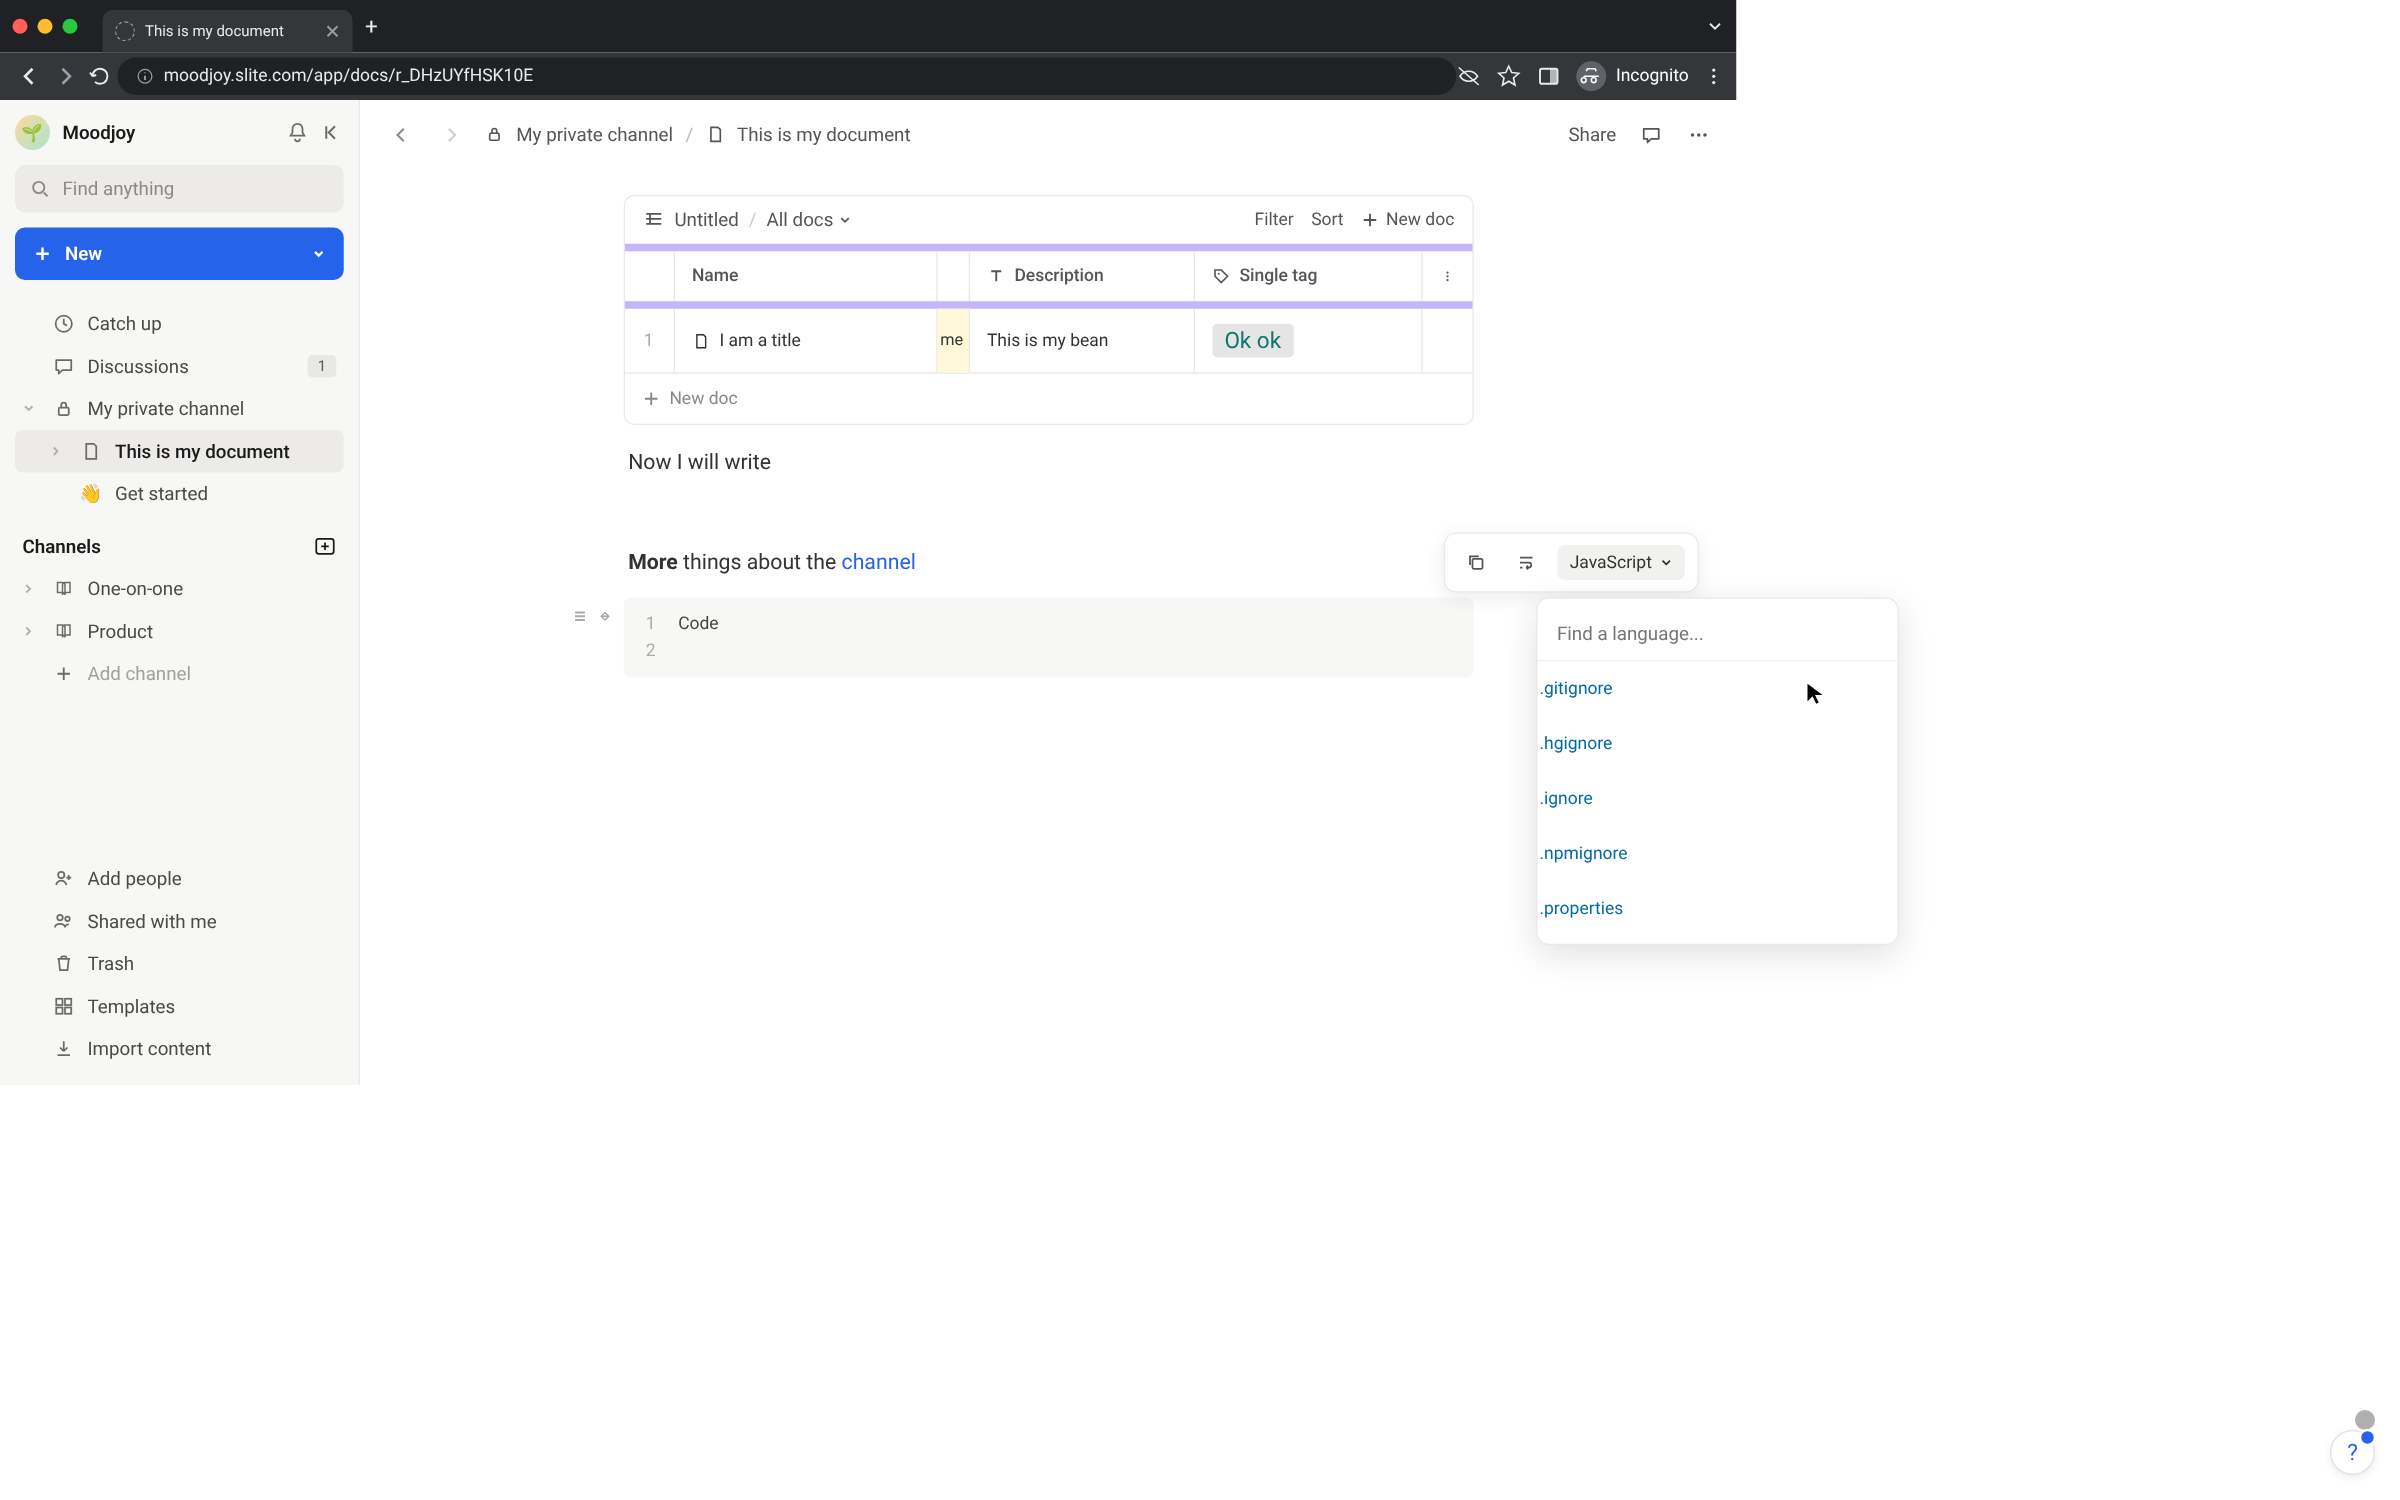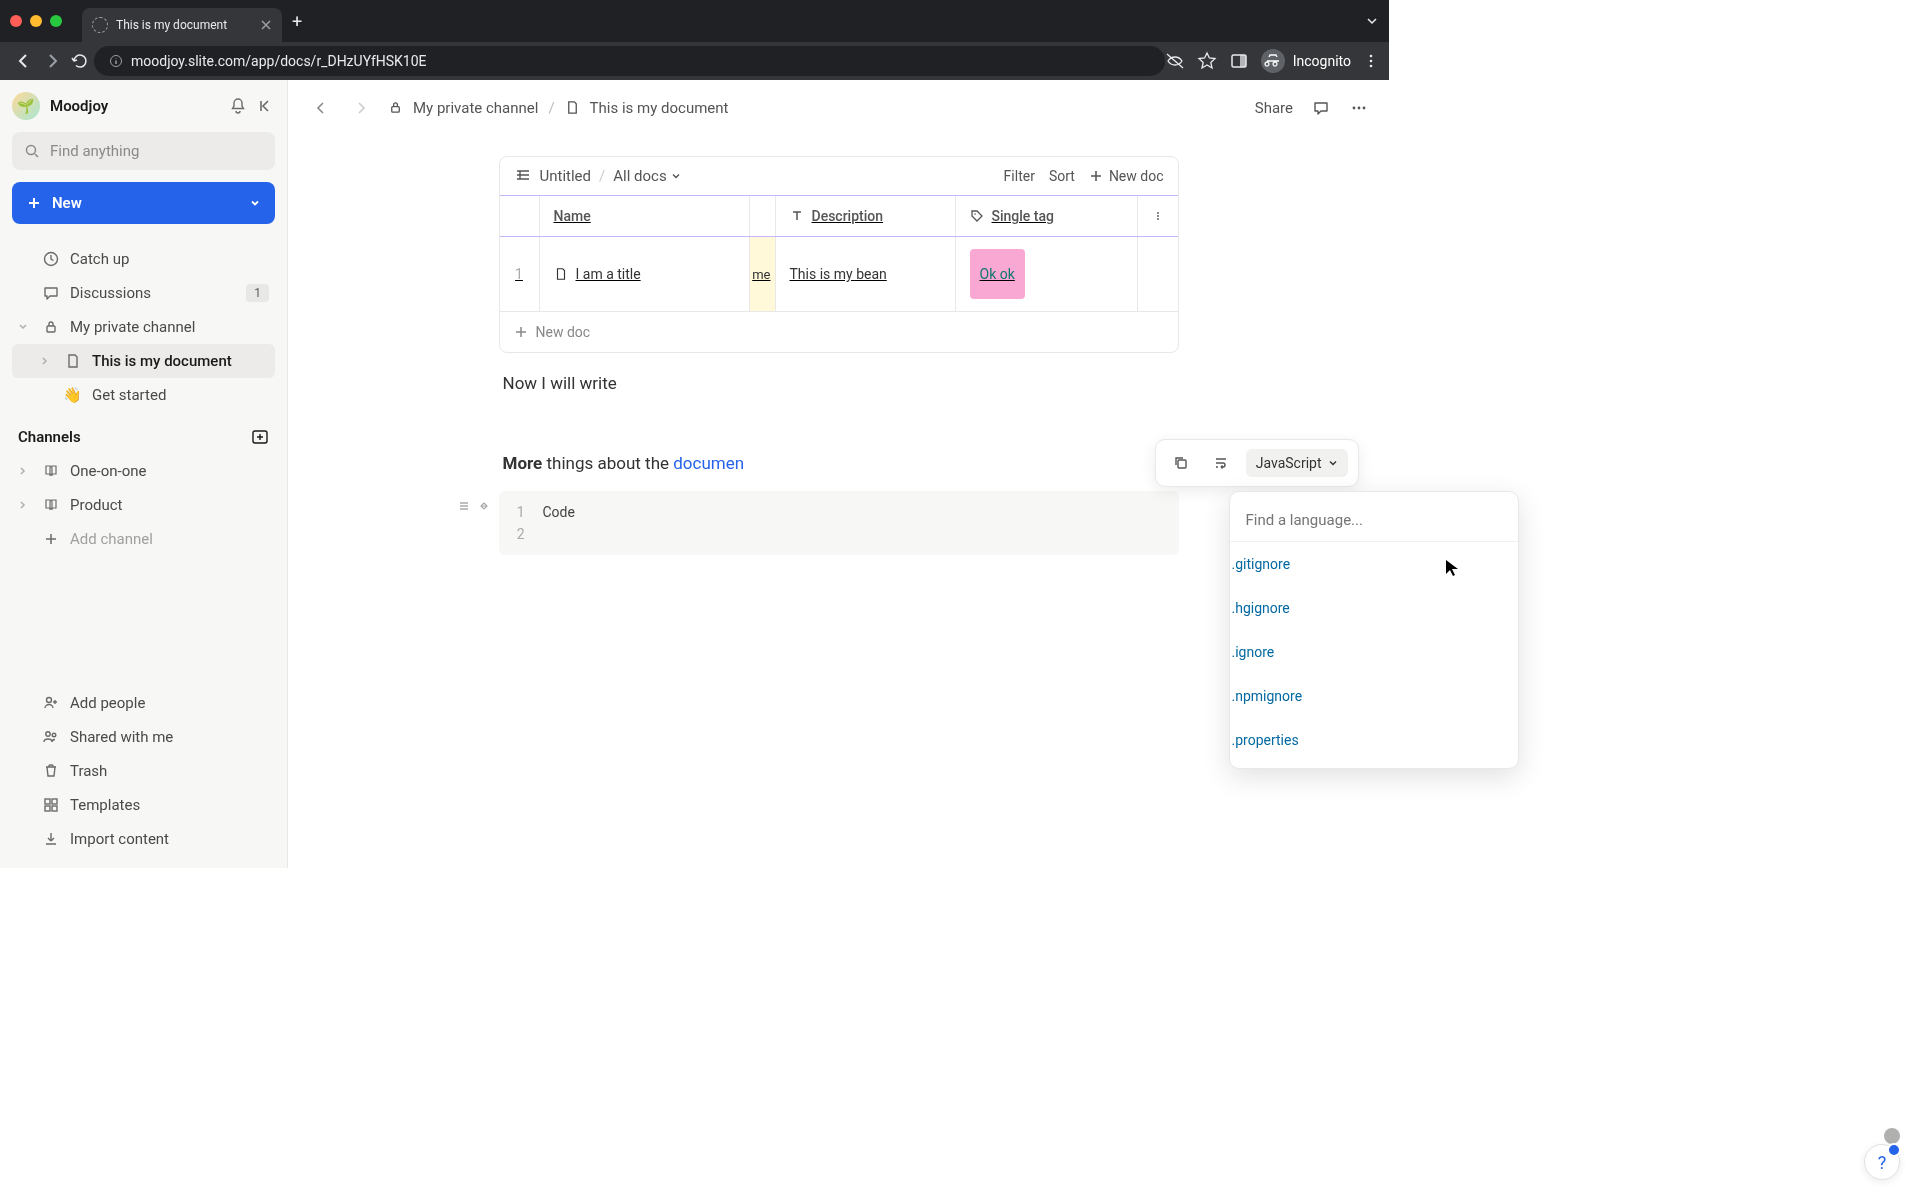--- a/index.html
+++ b/index.html
@@ -63,31 +63,31 @@
 .doc-area{width:680px;position:relative;}
 
 .table-card{border:1px solid #e8e8e6;border-radius:8px;overflow:visible;margin-bottom:20px;}
 .table-header{display:flex;align-items:center;gap:10px;padding:10px 14px;color:#555;font-size:15px;}
 .th-left{display:flex;align-items:center;gap:8px;}
 .th-sep{color:#ccc;}
 .th-right{margin-left:auto;display:flex;gap:14px;align-items:center;color:#555;font-size:14px;}
 .th-btn{cursor:pointer;}
 .new-doc-btn{display:flex;align-items:center;gap:6px;cursor:pointer;}
 
-.table-row{display:flex;border-top:1px solid #c4b5fd;text-decoration:underline;}
+.table-row{display:flex;border-top:6px solid #c4b5fd;}
 .table-cell{padding:12px 14px;font-size:14px;color:#333;display:flex;align-items:center;gap:8px;border-right:1px solid #e8e8e6;}
 .table-cell:last-child{border-right:none;}
 .col-num{width:40px;justify-content:center;color:#aaa;}
 .col-name{width:210px;}
 .col-remnant{width:26px;background:#fff8d9;padding:12px 4px;font-size:13px;justify-content:flex-end;}
 .col-desc{width:180px;}
 .col-tag{flex:1;}
 .header-row .table-cell{font-weight:500;color:#555;}
 .header-row .col-num{background:transparent;}
-.tag-pill{background:#f9a8d4;color:#0f766e;padding:17px 10px;border-radius:4px;font-size:14px;}
+.tag-pill{background:#e5e5e5;color:#0f766e;padding:3px 10px;border-radius:4px;font-size:18px;}
 .more-cell{width:40px;justify-content:center;}
 .new-doc-row{padding:12px 14px;color:#888;font-size:14px;display:flex;align-items:center;gap:8px;border-top:1px solid #e8e8e6;cursor:pointer;}
 
 .body-text{font-size:17px;color:#333;margin:18px 4px;}
 .bold{font-weight:700;}
 .link{color:#2563eb;}
 
 .code-block-wrap{position:relative;}
 .code-handle{position:absolute;left:-42px;top:8px;display:flex;gap:6px;color:#aaa;}
 .code-block{background:#f7f7f5;border-radius:6px;padding:10px 14px;font-family:Menlo,Monaco,monospace;font-size:14px;}
@@ -529,21 +529,21 @@
             <svg width="14" height="14" viewBox="0 0 14 14">
                   <path d="M7 2v10M2 7h10" stroke="currentColor" stroke-width="1.5"></path>
                 </svg>
             <span>New doc</span>
           </div>
         </div>
 
         <p class="body-text">Now I will write</p>
 
         <p class="body-text" style="margin-top:60px">
-          <span class="bold">More</span><span> things about the </span><span class="link">documen</span>
+          <span class="bold">More</span><span> things about the </span><span class="link">channel</span>
         </p>
 
         <div class="code-block-wrap">
           <div class="code-handle">
             <svg width="14" height="14" viewBox="0 0 14 14">
                   <path d="M3 4h8M3 7h8M3 10h8" stroke="currentColor" stroke-width="1.5"></path>
                 </svg>
             <svg width="14" height="14" viewBox="0 0 14 14">
                   <path d="M4 7h6M7 4l3 3-3 3M7 4l-3 3 3 3" stroke="currentColor" stroke-width="1.2" fill="none"></path>
                 </svg>

